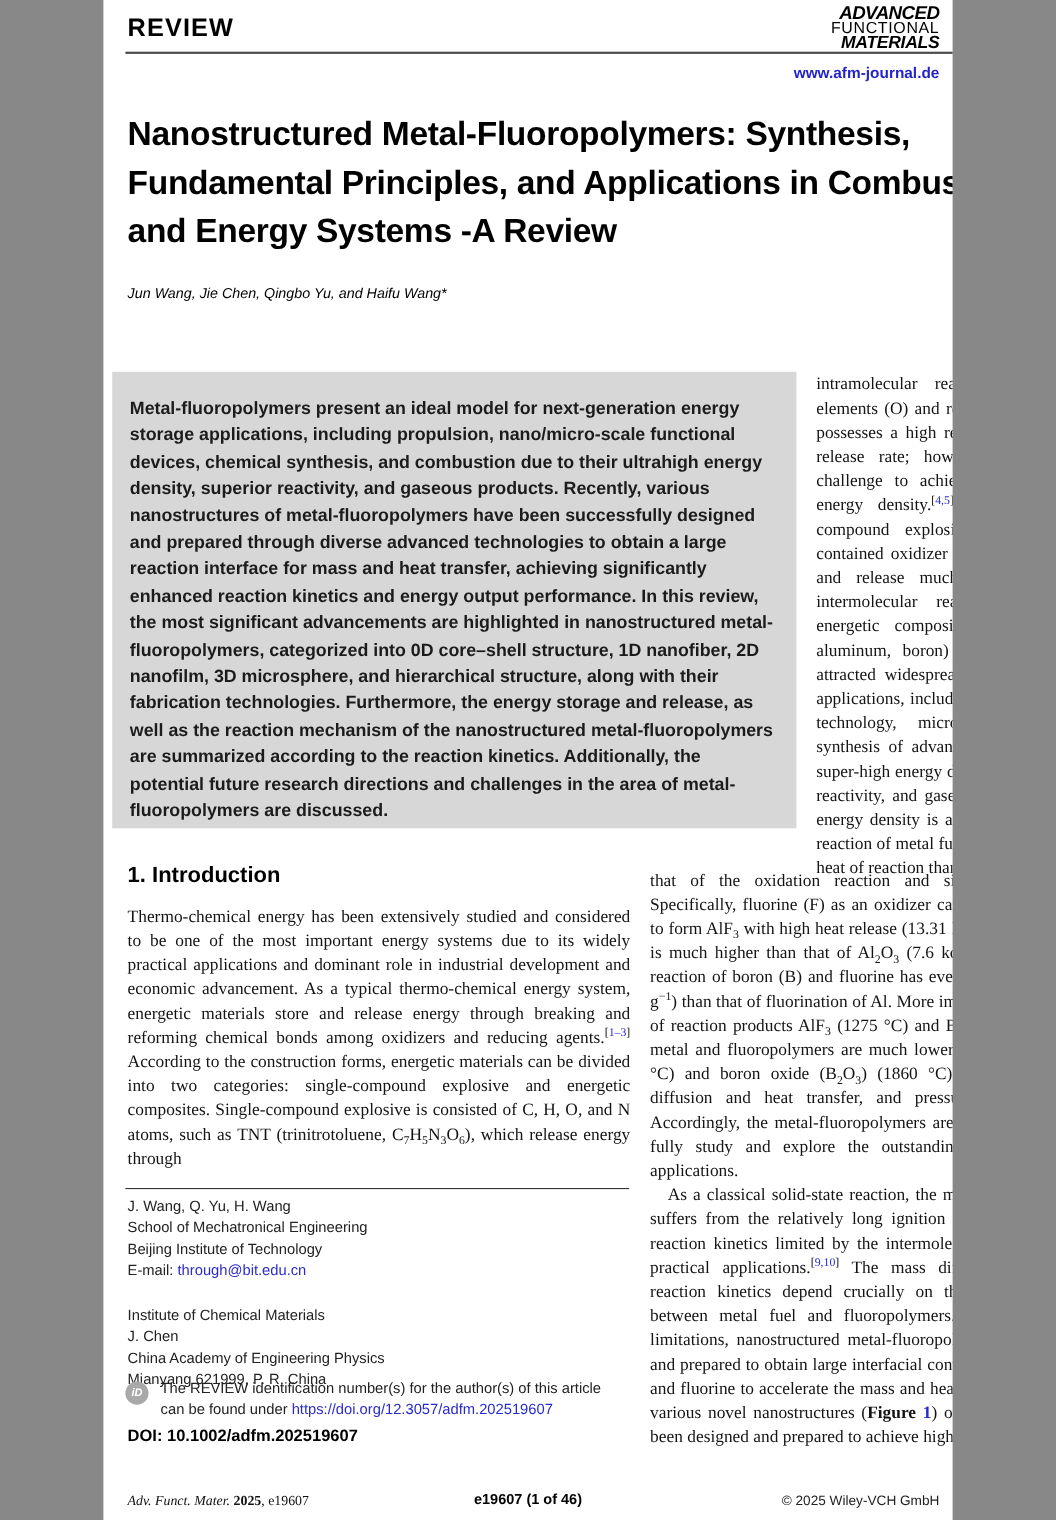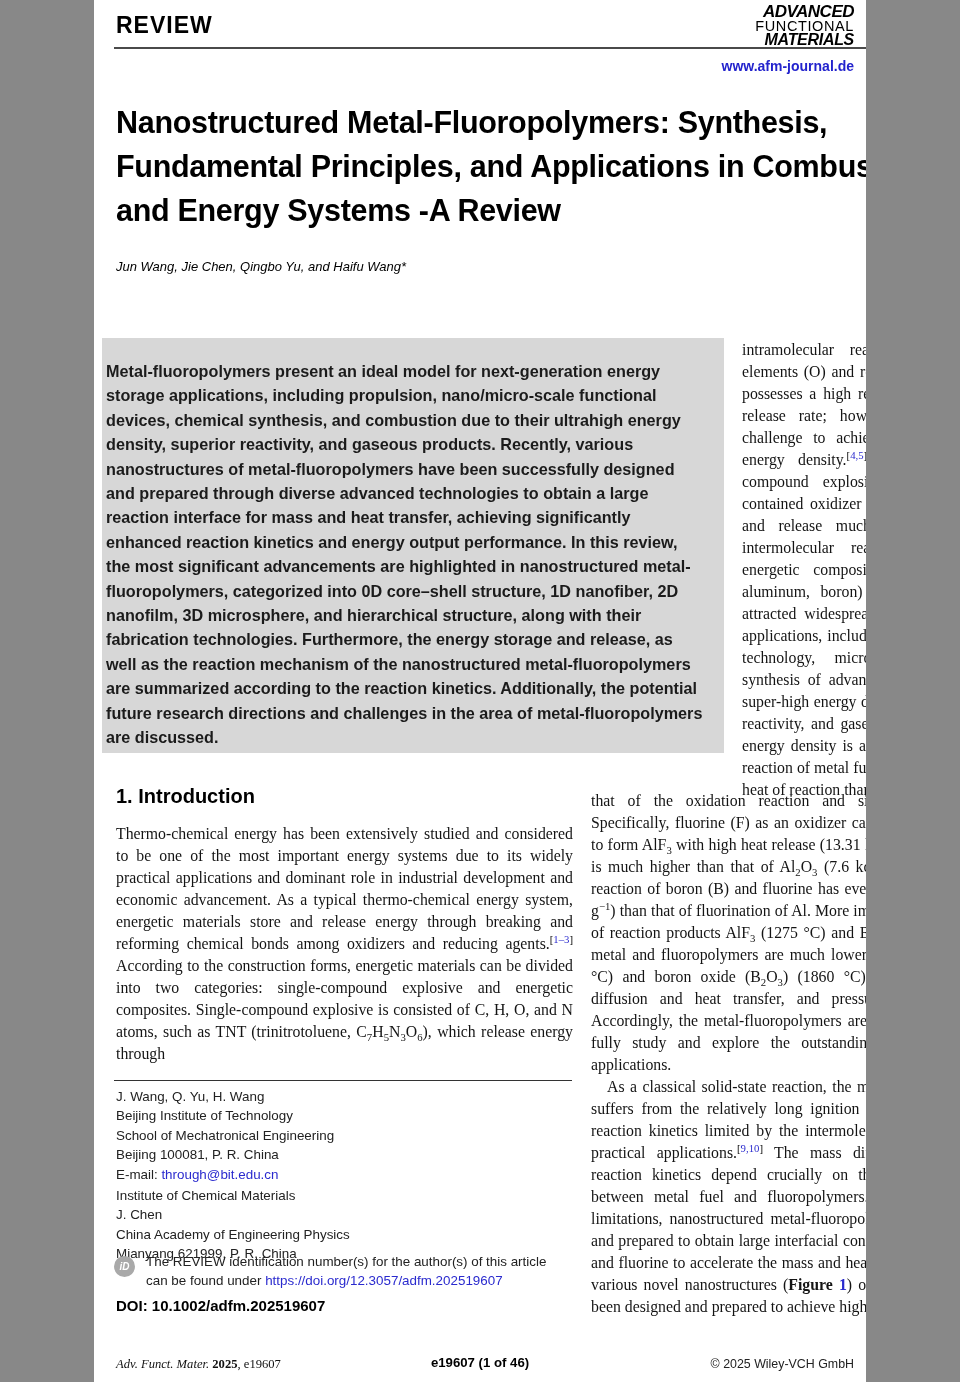--- a/index.html
+++ b/index.html
@@ -26,21 +26,21 @@
     font-size:30.5px;line-height:44px;font-weight:bold;color:#000;
     letter-spacing:-0.3px;font-family:"Liberation Sans",sans-serif;
   }
   .authors{
     position:absolute;left:22px;top:259px;width:900px;
     font-size:13px;font-style:italic;color:#000;
   }
   
   .abstract-box{
     position:absolute;left:8px;top:338px;width:622px;height:415px;
-    background:#d7d7d7;box-sizing:border-box;padding:21px 18px 0 4px;
+    background:#d7d7d7;box-sizing:border-box;padding:21px 18px 0 16px;
   }
   .abstract-box .abstract-text{
     font-size:16.2px;line-height:24.4px;font-weight:bold;color:#1b1b1b;
     font-family:"Liberation Sans",sans-serif;text-align:left;
   }
   
   .serif{font-family:"Liberation Serif",serif;font-size:15.8px;line-height:22px;text-align:justify;color:#141414;}
   .col-narrow{position:absolute;left:648px;top:339px;width:302px;}
   .col-wide{position:absolute;left:497px;top:790px;width:454px;}
   .col-wide .p2{text-indent:16px;margin-top:0;}
@@ -106,23 +106,22 @@
   <div class="col-left-text serif">Thermo-chemical energy has been extensively studied and considered to be one of the most important energy systems due to its widely practical applications and dominant role in industrial development and economic advancement. As a typical thermo-chemical energy system, energetic materials store and release energy through breaking and reforming chemical bonds among oxidizers and reducing agents.<sup class="ref">[<span class="b-blue">1–3</span>]</sup> According to the construction forms, energetic materials can be divided into two categories: single-compound explosive and energetic composites. Single-compound explosive is consisted of C, H, O, and N atoms, such as TNT (trinitrotoluene, C<sub>7</sub>H<sub>5</sub>N<sub>3</sub>O<sub>6</sub>), which release energy through</div>
 
   <div class="col-wide serif">
     <div class="p1">that of the oxidation reaction and single-compound explosive. Specifically, fluorine (F) as an oxidizer can react with aluminum (Al) to form AlF<sub>3</sub> with high heat release (13.31 kcal g<sup>−1</sup>, 55.7 kJ g<sup>−1</sup>), which is much higher than that of Al<sub>2</sub>O<sub>3</sub> (7.6 kcal g<sup>−1</sup>, 35.6 kJ g<sup>−1</sup>).<sup class="ref">[<span class="b-blue">7</span>]</sup> The reaction of boron (B) and fluorine has even higher heat value (105 kJ g<sup>−1</sup>) than that of fluorination of Al. More importantly, the boiling points of reaction products AlF<sub>3</sub> (1275 °C) and BF<sub>3</sub> (−100 °C) derived from metal and fluoropolymers are much lower than those of Al<sub>2</sub>O<sub>3</sub> (2977 °C) and boron oxide (B<sub>2</sub>O<sub>3</sub>) (1860 °C) that could enhance mass diffusion and heat transfer, and pressure output performance.<sup class="ref">[<span class="b-blue">8</span>]</sup> Accordingly, the metal-fluoropolymers are drawing much attention to fully study and explore the outstanding properties for practical applications.</div>
     <div class="p2">As a classical solid-state reaction, the metal-fluoropolymer reaction suffers from the relatively long ignition delay and low combustion reaction kinetics limited by the intermolecular interfacial reaction in practical applications.<sup class="ref">[<span class="b-blue">9,10</span>]</sup> The mass diffusion, heat transfer and reaction kinetics depend crucially on the intermolecular interface between metal fuel and fluoropolymers. To overcome the above limitations, nanostructured metal-fluoropolymers have been designed and prepared to obtain large interfacial contact area between metal fuel and fluorine to accelerate the mass and heat transfer.<sup class="ref">[<span class="b-blue">6,11–13</span>]</sup> Up to now, various novel nanostructures (<b>Figure</b> <span class="blue"><b>1</b></span>) of metal-fluoropolymer have been designed and prepared to achieve high reactivity and energy</div>
   </div>
 
   <div class="affil-rule"></div>
   <div class="affil g1">
     <div>J. Wang, Q. Yu, H. Wang</div>
+    <div>School of Mechatronical Engineering</div>
     <div>Beijing Institute of Technology</div>
-    <div>School of Mechatronical Engineering</div>
-    <div>Beijing 100081, P. R. China</div>
     <div><span>E-mail: </span><a href="#">through@bit.edu.cn</a></div>
   </div>
   <div class="affil g2">
     <div>Institute of Chemical Materials</div>
     <div>J. Chen</div>
     <div>China Academy of Engineering Physics</div>
     <div>Mianyang 621999, P. R. China</div>
   </div>
 
   <div class="orcid-row">

